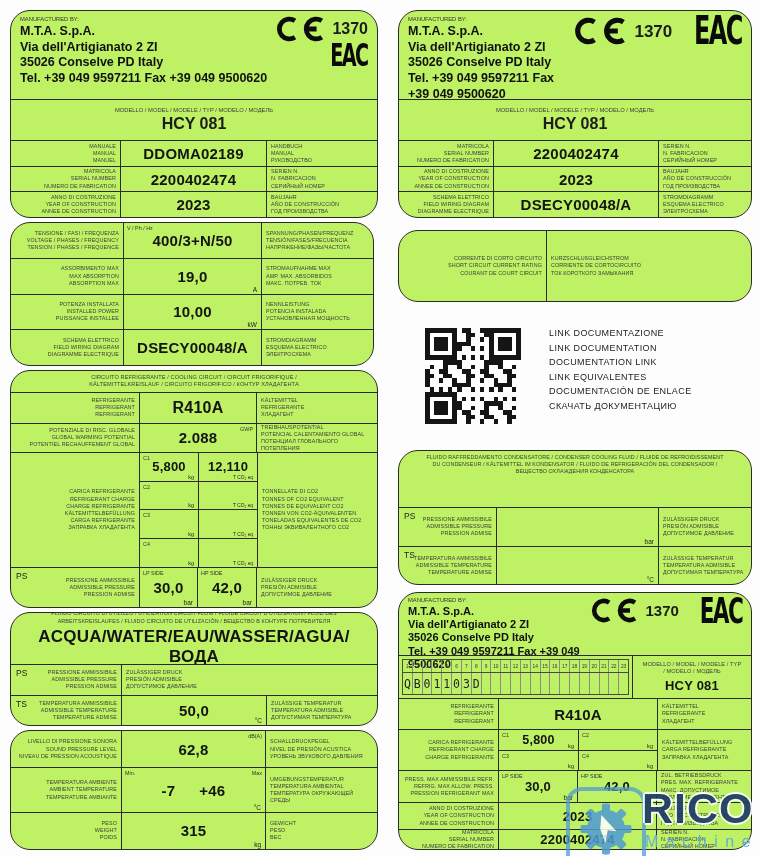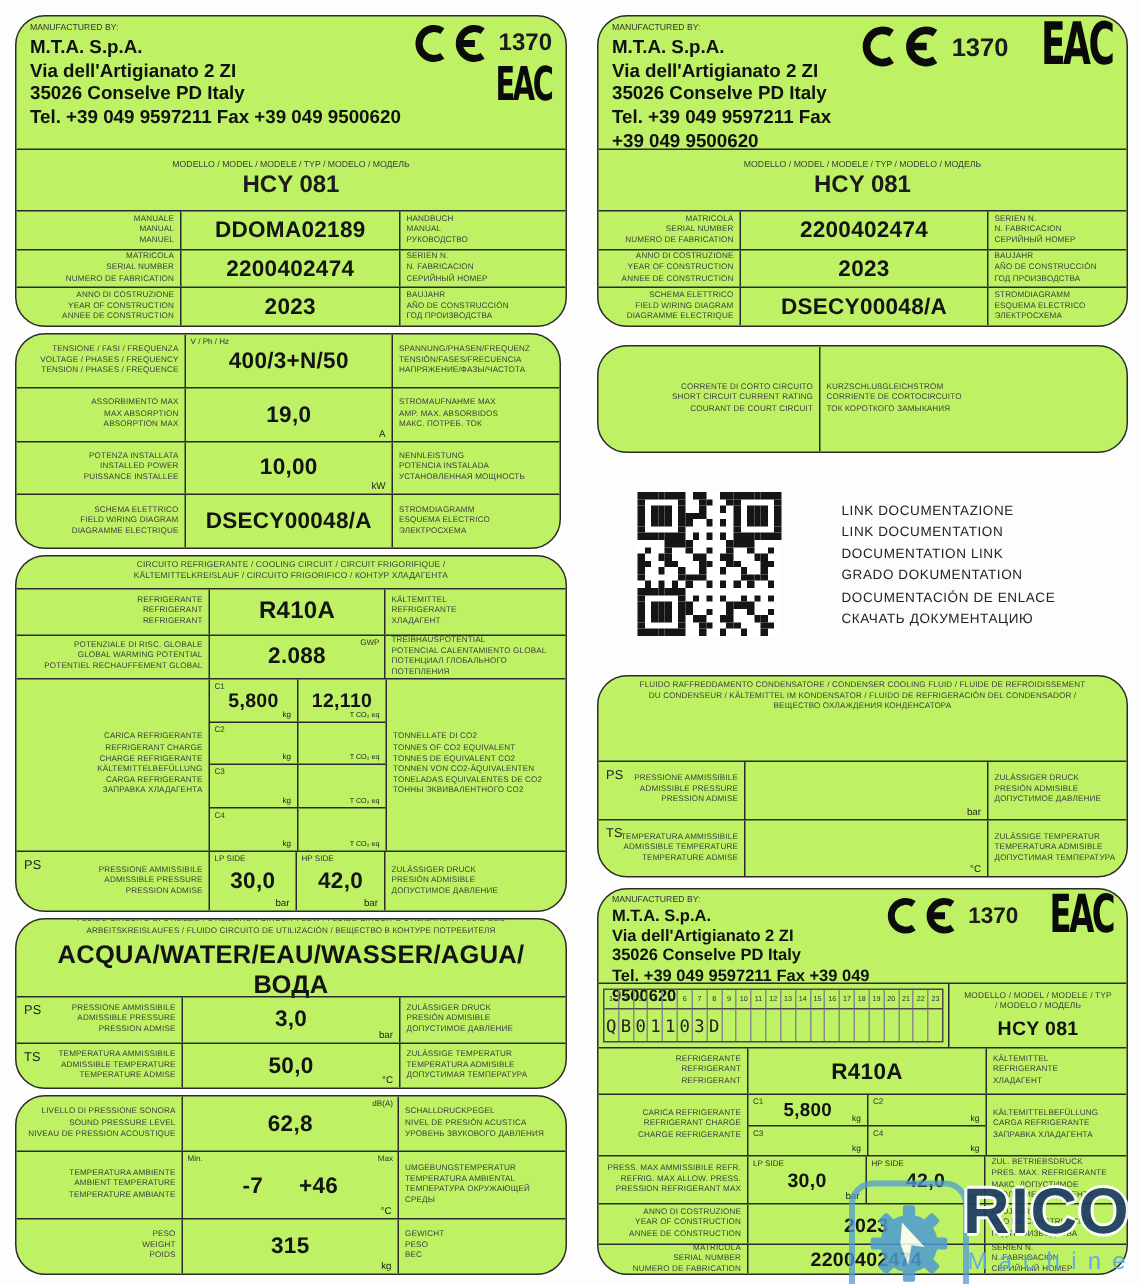--- a/index.html
+++ b/index.html
@@ -70,21 +70,21 @@
   .gchr{font-family:"DejaVu Sans Mono",monospace;font-size:11.5px;color:#222}
   .modelcol{flex:1;border-left:1px solid #2b2b2b;display:flex;flex-direction:column;align-items:center;justify-content:center;gap:3px;padding:2px;text-align:center}
   
   .qgrid{width:158px;flex:none;border-left:1px solid #2b2b2b;border-right:1px solid #2b2b2b;display:flex;flex-wrap:wrap}
   .qcell{width:50%;height:50%;box-sizing:border-box;position:relative;display:flex;align-items:center;justify-content:center}
   .qcell:nth-child(2n){border-left:1px solid #2b2b2b}
   .qcell:nth-child(n+3){border-top:1px solid #2b2b2b}
   .lp2{width:79px;flex:none}.hp2{width:79px;flex:none}
   .midw{width:158px;flex:none}
   
-  .docs{position:absolute;left:425px;top:328px;display:flex;align-items:center;gap:40px}
+  .docs{position:absolute;left:425px;top:328px;display:flex;align-items:flex-start;gap:28px}
   .qr{display:grid;grid-template-rows:repeat(21,1fr);grid-template-columns:repeat(21,1fr);
       width:96px;height:96px;background:#fff}
   .qr i{background:#151515;display:block}
   .doclines{display:flex;flex-direction:column;gap:4.5px;font-size:9px;letter-spacing:.4px;color:#222}
   
   .wm{position:absolute;left:0;top:0;width:100%;height:100%;pointer-events:none}
   .wm-box{position:absolute;left:566px;top:787px;width:72px;height:76px;border:4px solid rgba(80,154,213,.75);
           border-radius:16px;display:flex;align-items:center;justify-content:center}
   .wm-rico{position:absolute;left:642px;top:787px;font-size:43px;font-weight:bold;color:#1d3c64;opacity:.93;
            letter-spacing:1px;line-height:1;
@@ -315,24 +315,20 @@
   <div class="panel pd" style="left:10px;top:612px;width:368px;height:114px">
     <div class="headcell" style="height:45px;display:flex;flex-direction:column;justify-content:center;gap:2px">
       <div class="s" style="font-size:5.4px;text-align:center">FLUIDO CIRCUITO DI UTILIZZO / UTILIZATION CIRCUIT FLOW / FLUIDE CIRCUIT D'UTILISATION / FLUID DES
 ARBEITSKREISLAUFES / FLUIDO CIRCUITO DE UTILIZACIÓN / ВЕЩЕСТВО В КОНТУРЕ ПОТРЕБИТЕЛЯ</div>
       <div class="v" style="font-size:17px">ACQUA/WATER/EAU/WASSER/AGUA/ВОДА</div>
     </div>
     <div class="row grow">
       <div class="cell it s"><span class="marker">PS</span><span class="s it">PRESSIONE AMMISSIBILE
 ADMISSIBLE PRESSURE
 PRESSION ADMISE</span></div>
-      <div class="cell val">
-          <div class="v">3,0</div>
-          <span class="ubr">bar</span>
-        </div>
       <div class="cell de s">ZULÄSSIGER DRUCK
 PRESIÓN ADMISIBLE
 ДОПУСТИМОЕ ДАВЛЕНИЕ</div>
     </div>
     <div class="row grow">
       <div class="cell it s"><span class="marker">TS</span><span class="s it">TEMPERATURA AMMISSIBILE
 ADMISSIBLE TEMPERATURE
 TEMPERATURE ADMISE</span></div>
       <div class="cell val">
           <div class="v">50,0</div>
@@ -664,21 +660,21 @@
         <i style="grid-area:21/7"></i>
         <i style="grid-area:21/10"></i>
         <i style="grid-area:21/13"></i>
         <i style="grid-area:21/16"></i>
         <i style="grid-area:21/19"></i>
       </div>
     <div class="doclines">
       <div>LINK DOCUMENTAZIONE</div>
       <div>LINK DOCUMENTATION</div>
       <div>DOCUMENTATION LINK</div>
-      <div>GRADO DOKUMENTATION</div>
+      <div>LINK EQUIVALENTES</div>
       <div>DOCUMENTACIÓN DE ENLACE</div>
       <div>СКАЧАТЬ ДОКУМЕНТАЦИЮ</div>
     </div>
   </div>
 
   <div class="panel ph" style="left:398px;top:450px;width:354px;height:135px">
     <div class="headcell s" style="height:56px;font-size:5.4px;text-align:center;box-sizing:border-box">FLUIDO RAFFREDDAMENTO CONDENSATORE / CONDENSER COOLING FLUID / FLUIDE DE REFROIDISSEMENT
 DU CONDENSEUR / KÄLTEMITTEL IM KONDENSATOR / FLUIDO DE REFRIGERACIÓN DEL CONDENSADOR /
 ВЕЩЕСТВО ОХЛАЖДЕНИЯ КОНДЕНСАТОРА</div>
     <div class="row grow">

